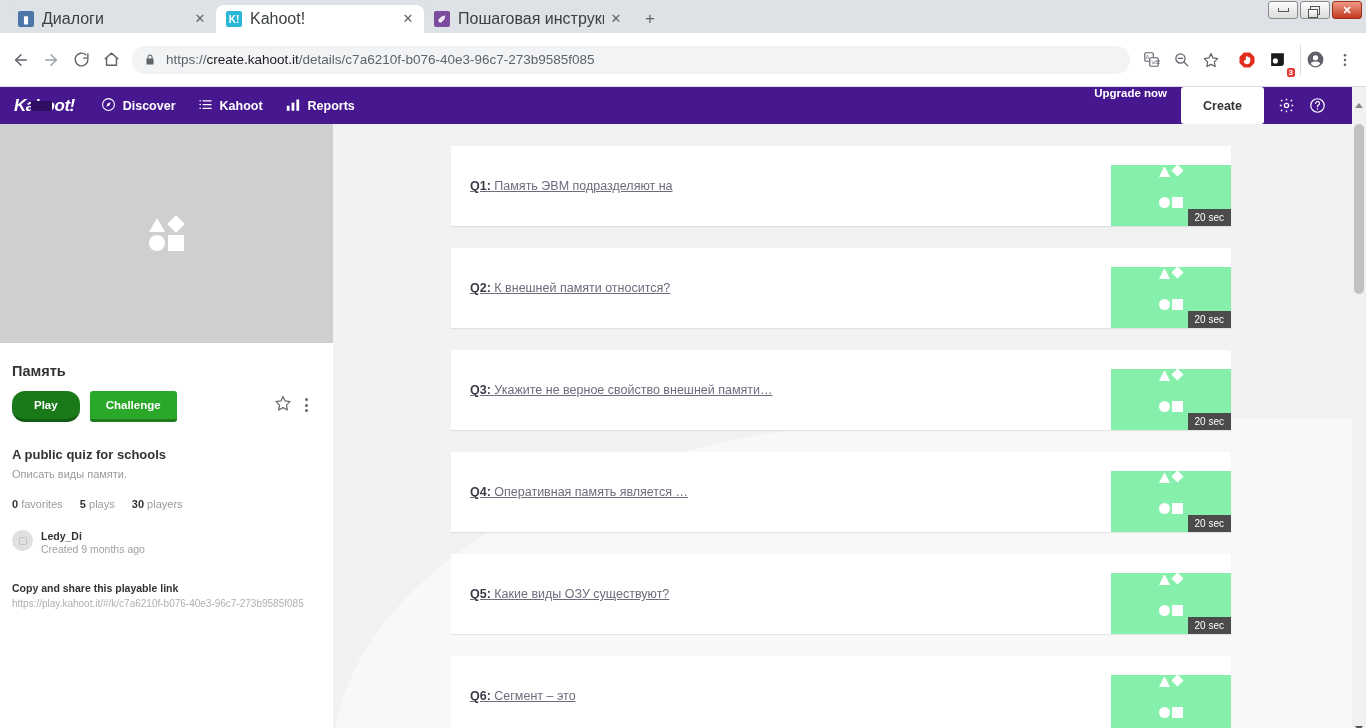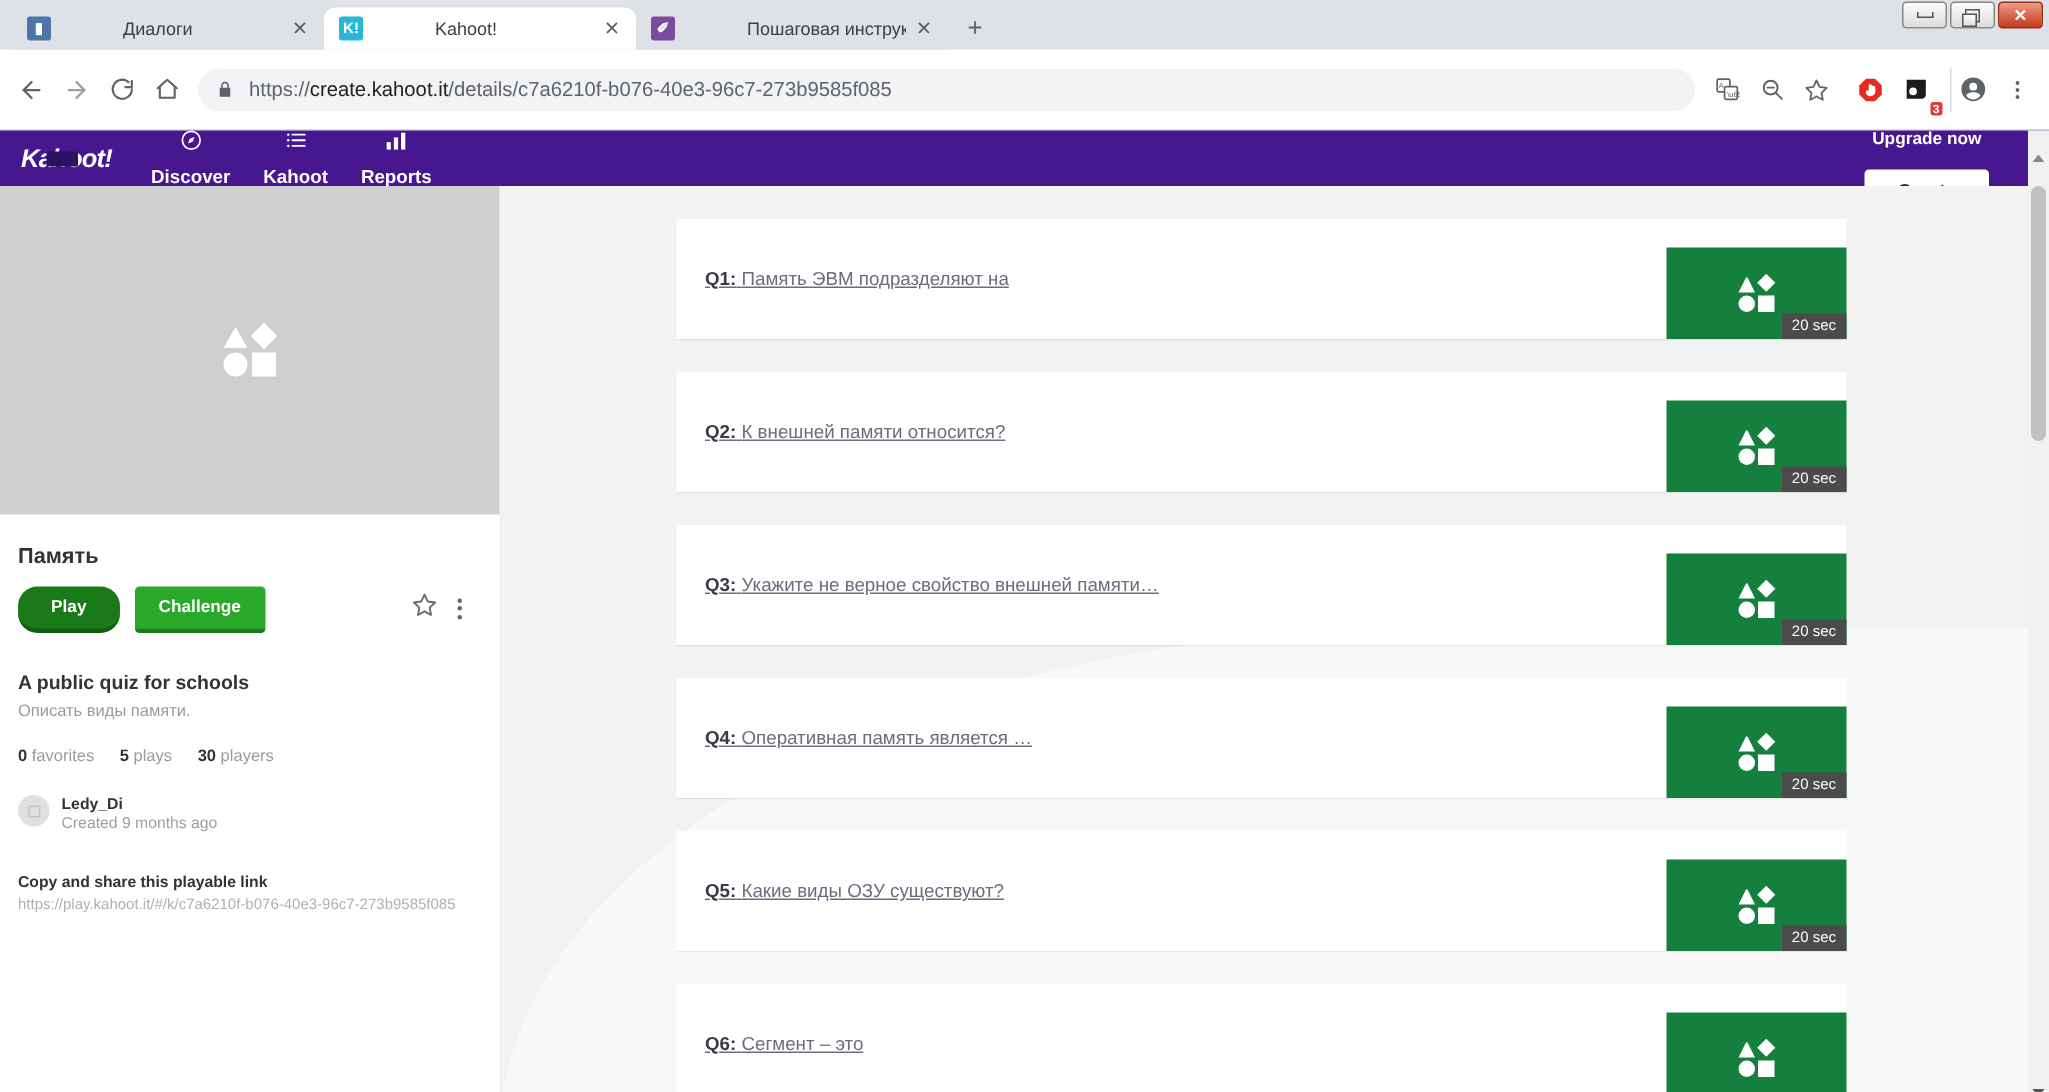--- a/index.html
+++ b/index.html
@@ -31,21 +31,21 @@
   }
   .tab.inactive{ background:#dee1e6; }
   .tab.active{ background:#ffffff; }
   .tab-fav{
     width:16px; height:16px; flex:0 0 16px; margin-right:8px;
     border-radius:2px; display:flex; align-items:center; justify-content:center;
     font-size:10px; color:#fff; font-weight:bold;
   }
   .tab-title{
     flex:1 1 auto; overflow:hidden; white-space:nowrap;
-    text-overflow:clip; font-size:12px; line-height:28px;margin-left:40px;
+    text-overflow:clip; font-size:16px; line-height:28px;
   }
   .tab-close{
     width:16px; height:16px; flex:0 0 16px; margin-left:4px;
     color:#5f6368; font-size:13px; line-height:16px; text-align:center;
     font-family:"Liberation Sans", sans-serif;
   }
   .newtab{
     width:28px;height:28px;margin-left:4px;
     display:flex;align-items:center;justify-content:center;
     color:#5f6368;font-size:17px;
@@ -106,25 +106,25 @@
     position:relative;margin-right:26px;
     font-style:italic;
   }
   .khlogo .blot{
     position:absolute;left:17px;top:5px;width:21px;height:10px;
     background:#2e0f61;border-radius:1px;
   }
   .khnav{display:flex;align-items:center;gap:22px;}
   .khnav-item{
     display:flex;align-items:center;gap:7px;
-    color:#fff;font-size:12.5px;font-weight:bold;flex-direction:column;
+    color:#fff;font-size:12.5px;font-weight:bold;
   }
   .khright{
     position:absolute;right:40px;top:0;height:37px;
-    display:flex;align-items:center;gap:14px;flex-direction:column;
+    display:flex;gap:14px;
   }
   .upgrade{color:#fff;font-size:11.5px;font-weight:bold;}
   .createbtn{
     background:#fff;color:#333;font-size:12.5px;font-weight:bold;
     border:none;border-radius:3px;padding:7px 22px;cursor:pointer;
     font-family:"Liberation Sans", sans-serif;
   }
   .khicon{color:#fff;display:flex;align-items:center;}
 
   
@@ -206,22 +206,22 @@
   .qhead-a{font-size:12.5px;font-weight:bold;color:#333;text-decoration:underline;cursor:pointer;}
   .qcard{
     margin-top:22px;height:80px;background:#fff;
     display:flex;align-items:stretch;
     box-shadow:0 1px 1px rgba(0,0,0,.07);
   }
   .qtextwrap{flex:1 1 auto;display:flex;align-items:center;padding-left:19px;}
   .qtext{font-size:12.5px;color:#6c6c7d;text-decoration:underline;}
   .qtext b{color:#3a3a46;font-weight:bold;}
   .qthumb{
-    flex:0 0 120px;background:#15803d;position:relative;
-    display:flex;align-items:center;justify-content:center;margin-top:19px;
+    flex:0 0 120px;background:#86efac;position:relative;
+    display:flex;justify-content:center;margin-top:19px;
   }
   .qthumb .shapes{grid-template-columns:11px 11px;gap:2px;}
   .qthumb .sh{width:11px;height:11px;}
   .qthumb .sh.tri{
     border-left:5.5px solid transparent;border-right:5.5px solid transparent;
     border-bottom:10px solid #fff;margin-top:1px;
   }
   .timebadge{
     position:absolute;right:0;bottom:0;background:#4b4b4b;color:#fff;
     font-size:10px;padding:3px 7px;

